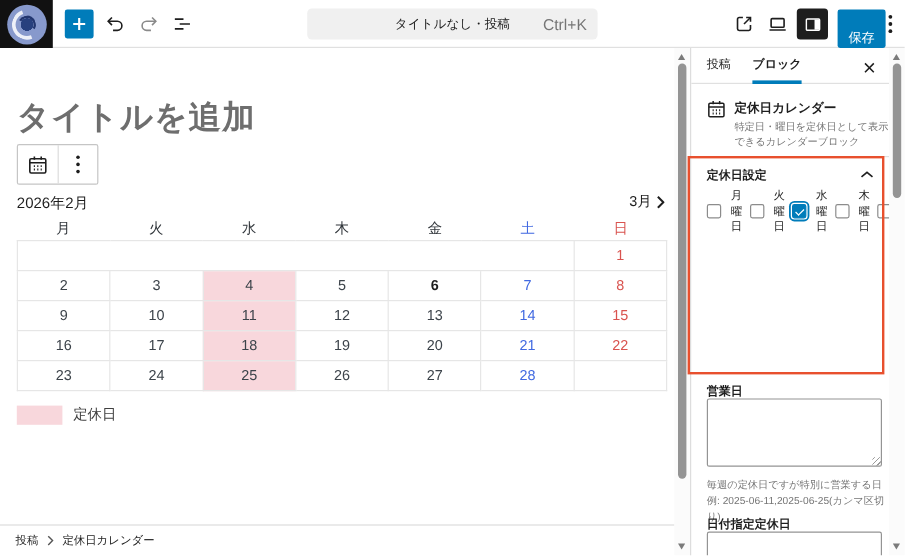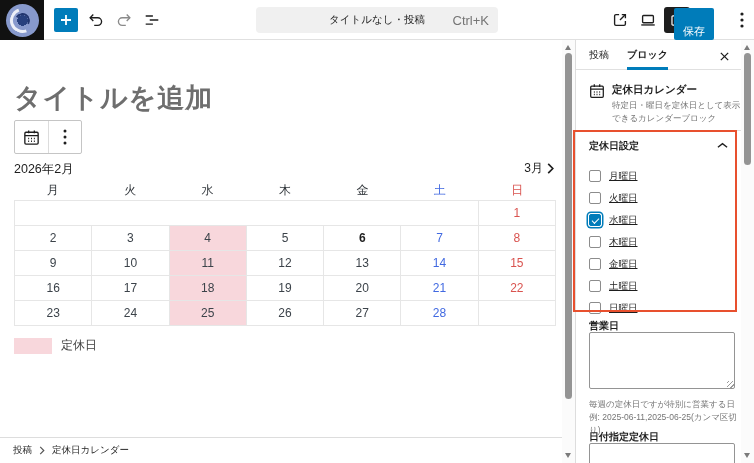--- a/index.html
+++ b/index.html
@@ -23,21 +23,21 @@
   .add-btn { position:absolute; left:54px; top:8px; width:24px; height:24px; background:var(--accent,#007cba);
     border:none; border-radius:2px; display:flex; align-items:center; justify-content:center; cursor:pointer; }
   .hbtn { position:absolute; top:10px; width:20px; height:20px; background:none; border:none; cursor:pointer;
     display:flex; align-items:center; justify-content:center; }
   .doc-pill { position:absolute; left:256px; top:7px; width:242px; height:26px; background:#f0f0f0; border-radius:4px;
     display:flex; align-items:center; justify-content:center; cursor:pointer; }
   .doc-title { font-size:10.5px; color:#1e1e1e; }
   .kbd { position:absolute; right:9px; font-size:13px; color:#757575; }
   .panel-toggle { position:absolute; left:664px; top:7px; width:26px; height:26px; background:#1e1e1e; border:none;
     border-radius:3px; display:flex; align-items:center; justify-content:center; cursor:pointer; }
-  .save { position:absolute; left:674px; top:8px; height:25px; padding:16px 9px; background:var(--accent,#007cba);
+  .save { position:absolute; left:698px; top:8px; height:25px; padding:16px 9px; background:var(--accent,#007cba);
     color:#fff; border:none; border-radius:2px; font-size:11px; cursor:pointer; }
 
   
   .canvas { position:absolute; left:0; top:40px; width:562px; height:423px; background:#fff; }
   .post-title { position:absolute; left:14px; top:40px; font-size:27px; font-weight:700; color:#6e6e6e; letter-spacing:1px; cursor:text; }
   .block-toolbar { position:absolute; left:14px; top:80px; display:flex; border:1px solid #c5c5c5; background:#fff; border-radius:2px; }
   .bt-btn { width:33px; height:32px; display:flex; align-items:center; justify-content:center; background:none; border:none; cursor:pointer; }
   .bt-btn + .bt-btn { border-left:1px solid #dcdcdc; }
 
   .cal-head { position:absolute; left:14px; top:121px; width:542px; height:18px; }
@@ -89,21 +89,21 @@
 
   .card-icon { position:absolute; left:12px; top:42px; }
   .card-title { position:absolute; left:36px; top:43px; font-size:10.5px; font-weight:700; }
   .card-desc { position:absolute; left:36px; top:59px; width:131px; font-size:8.5px; line-height:1.55; color:#757575; }
 
   .panel-divider { position:absolute; left:0; top:90px; width:100%; border-top:1px solid #e0e0e0; }
   .panel-head { position:absolute; left:0; top:91px; width:100%; height:28px; cursor:pointer; background:none; border:none; }
   .panel-title { position:absolute; left:13px; top:8px; font-size:10px; font-weight:700; color:#1e1e1e; }
   .panel-chev { position:absolute; right:13px; top:11px; }
 
-  .cb-list { position:absolute; left:13px; top:128px; width:140px; display:flex; flex-direction:column; gap:6px;text-decoration:underline; }
+  .cb-list { position:absolute; left:13px; top:128px; width:140px; display:flex; flex-direction:row; gap:6px; }
   .cb-row { display:flex; align-items:center; gap:8px; height:16px; }
   .cb { position:relative; width:12px; height:12px; border:1px solid #8c8c8c; border-radius:2px; background:#fff; cursor:pointer; flex:none; }
   .cb.checked { background:var(--accent,#007cba); border-color:var(--accent,#007cba);
     box-shadow:0 0 0 1px #fff, 0 0 0 2.5px var(--accent,#007cba); }
   .cb.checked::after { content:""; position:absolute; left:2px; top:2.5px; width:6px; height:3px;
     border-left:1.5px solid #fff; border-bottom:1.5px solid #fff; transform:rotate(-45deg); }
   .cb-label { font-size:9.5px; color:#1e1e1e; }
 
   .field-label1 { position:absolute; left:13px; top:279px; font-size:10px; font-weight:700; }
   .ta { position:absolute; left:13px; width:146px; border:1px solid #949494; border-radius:2px; background:#fff;

